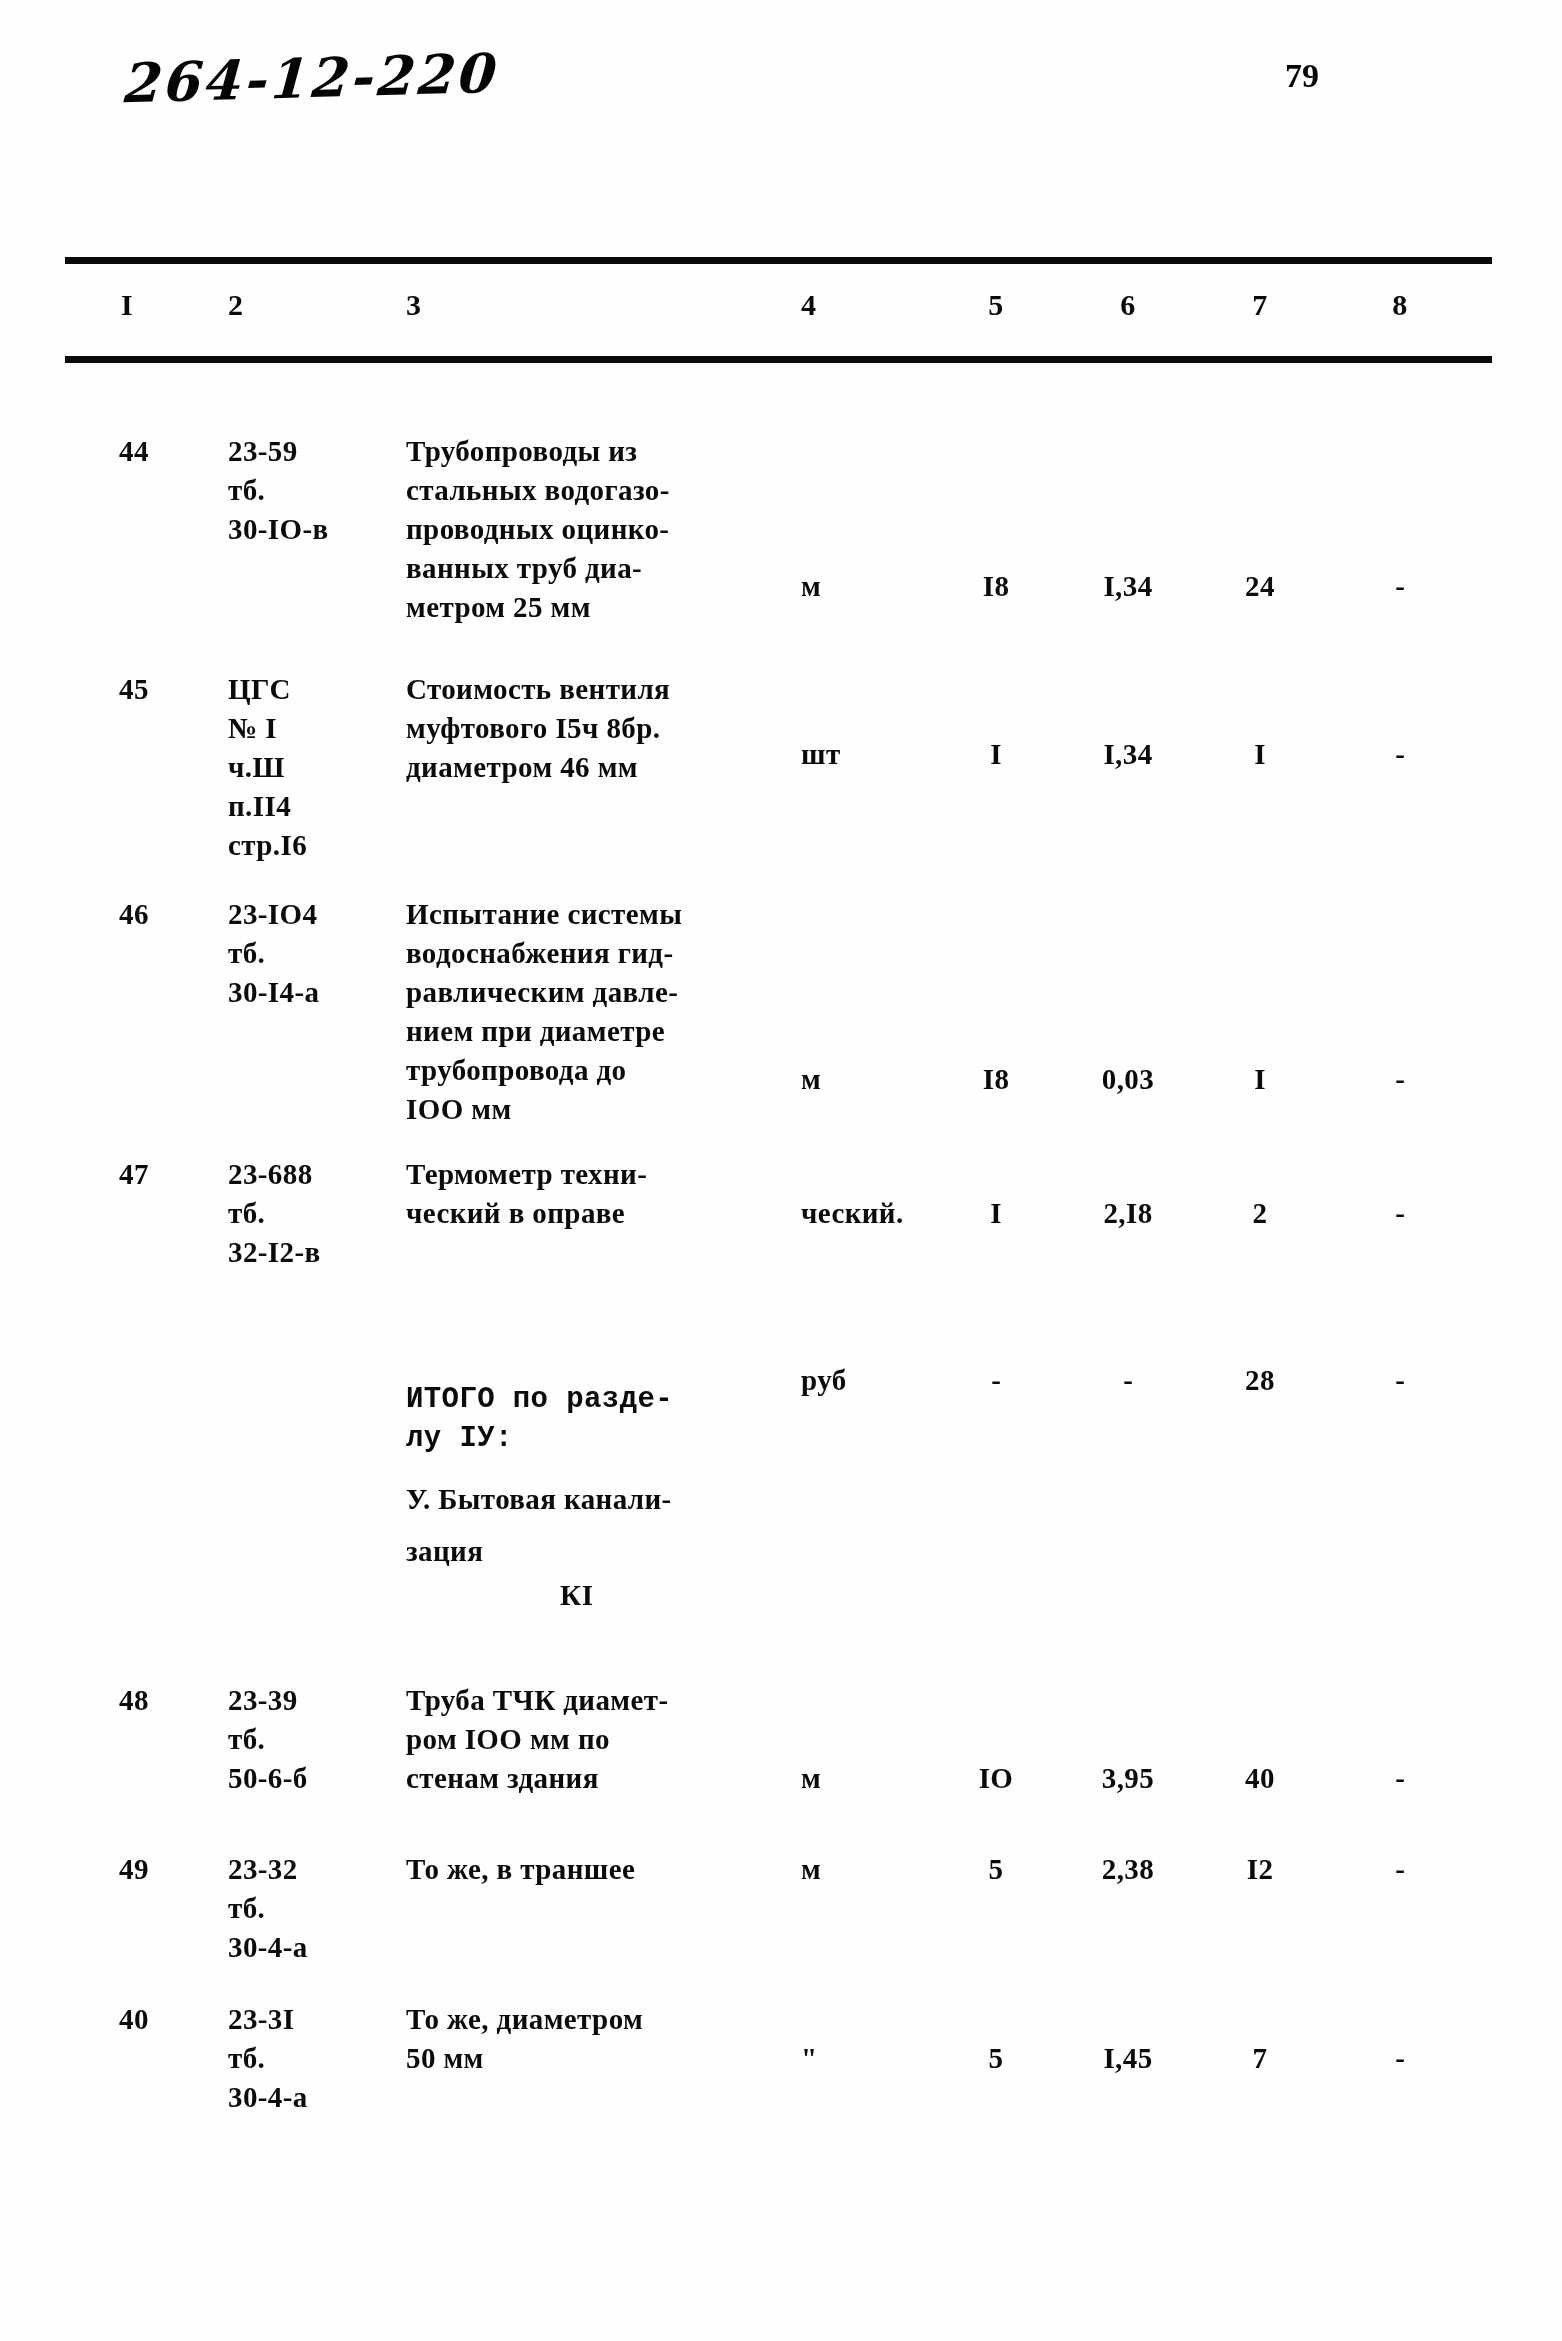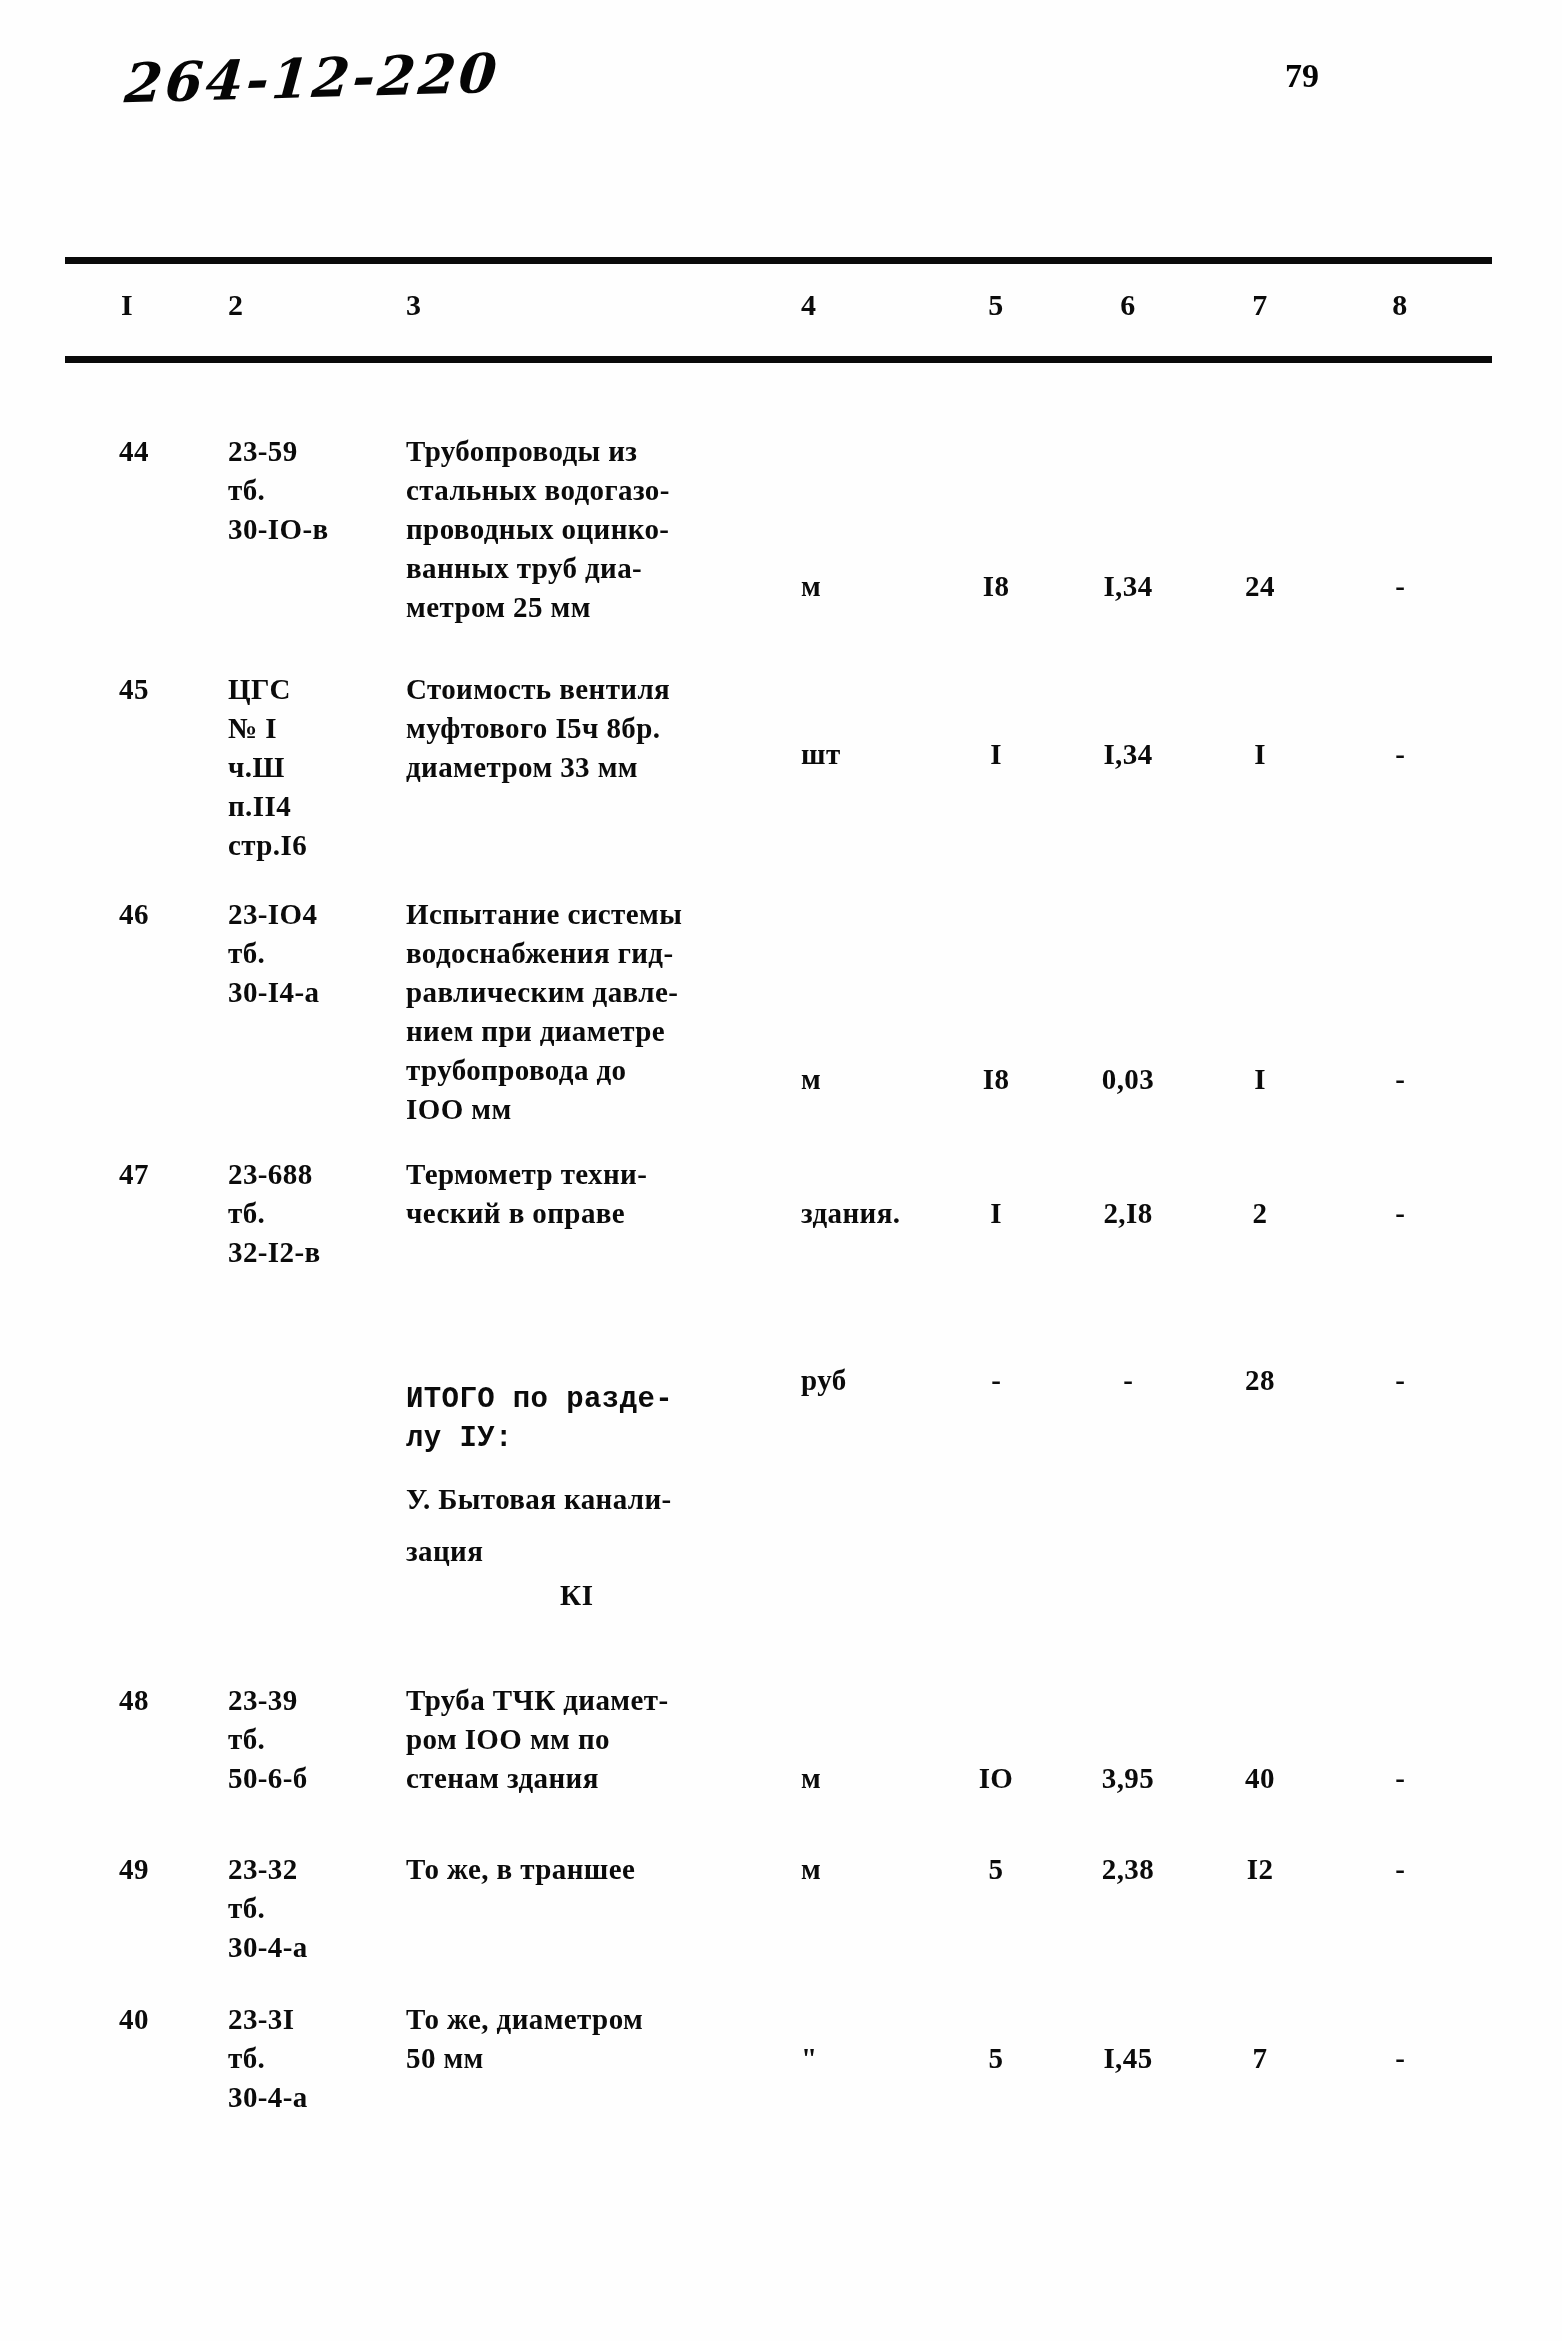--- a/index.html
+++ b/index.html
@@ -190,21 +190,21 @@
 
     <div class="trow" style="top:670px;">
       <div class="cell c1">45</div>
       <div class="cell c2">ЦГС
 № I
 ч.Ш
 п.II4
 стр.I6</div>
       <div class="cell c3">Стоимость вентиля
 муфтового I5ч 8бр.
-диаметром 33 мм</div>
+диаметром 46 мм</div>
     </div>
     <div class="trow nums" style="top:735px;">
       <div class="cell c4">шт</div>
       <div class="cell c5">I</div>
       <div class="cell c6">I,34</div>
       <div class="cell c7">I</div>
       <div class="cell c8 dash">-</div>
     </div>
 
     <div class="trow" style="top:895px;">
@@ -229,21 +229,21 @@
 
     <div class="trow" style="top:1155px;">
       <div class="cell c1">47</div>
       <div class="cell c2">23-688
 тб.
 32-I2-в</div>
       <div class="cell c3">Термометр техни-
 ческий в оправе</div>
     </div>
     <div class="trow nums" style="top:1194px;">
-      <div class="cell c4">здания.</div>
+      <div class="cell c4">ческий.</div>
       <div class="cell c5">I</div>
       <div class="cell c6">2,I8</div>
       <div class="cell c7">2</div>
       <div class="cell c8 dash">-</div>
     </div>
 
     <div class="total-label" style="top:1380px;font-family:Liberation Mono, monospace;">ИТОГО по разде-
 лу IУ:</div>
     <div class="trow nums" style="top:1361px;">
       <div class="cell c4">руб</div>

